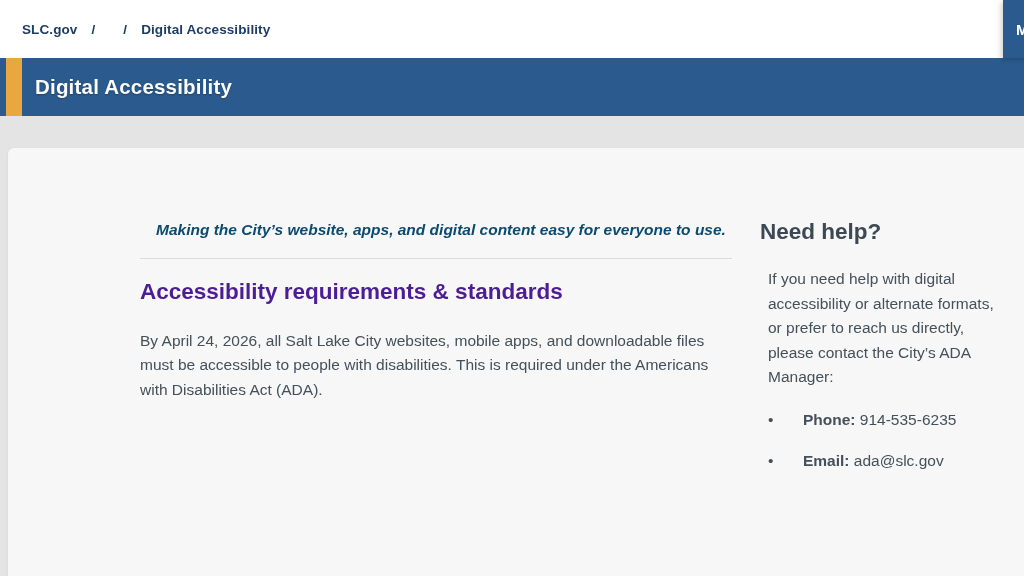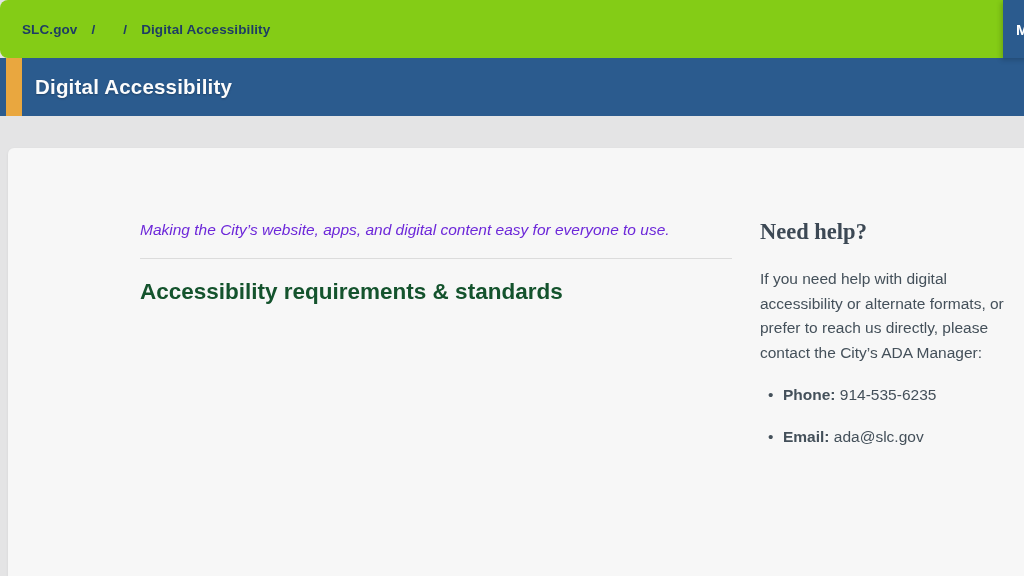--- a/index.html
+++ b/index.html
@@ -10,23 +10,22 @@
     overflow: hidden;
     background: #e4e4e5;
     font-family: "Liberation Sans", sans-serif;
     -webkit-font-smoothing: antialiased;
   }
 
   
   .topbar {
     position: absolute; top: 0; left: 0;
     width: 1024px; height: 58px;
-    background: #84cc16;
+    background: #ffffff;
     z-index: 2;
-    border-radius: 8px;
   }
   .crumbs {
     position: absolute; left: 22px; top: 0; height: 58px;
     display: flex; align-items: center;
     font-size: 13.5px; font-weight: 700;
     color: #1e3d64;
     letter-spacing: 0.1px;
   }
   .crumb { cursor: pointer; text-decoration: none; color: #1e3d64; }
   .crumb-sep { margin: 0 14px; font-weight: 600; }
@@ -76,68 +75,67 @@
   }
 
   
   .main-col {
     position: absolute; left: 132px; top: 70px;
     width: 592px;
     color: #44505a;
     font-size: 15.5px; line-height: 24.5px;
   }
   .intro-lede {
-    margin: 0 0 15px 0;
-    font-weight: 400; font-style: italic;
-    color: #6d28d9;
+    margin: 0 0 15px 16px;
+    font-weight: 700; font-style: italic;
+    color: #0c4a6e;
   }
   .main-col p.body-p { margin: 0 0 17px 0; }
   .rule {
     border: none; height: 0;
     border-top: 1px solid #dcdcdc;
     margin: 12px 0 0 0;
   }
   .section-h {
     margin: 18px 0 0 0;
     font-size: 22.5px; font-weight: 700;
     line-height: 30px;
-    color: #14532d;
+    color: #4c1d95;
   }
   .section-p { margin: 22px 0 0 0; }
 
   
   .side-col {
     position: absolute; left: 752px; top: 70px;
     width: 254px;
     color: #44505a;
     font-size: 15.5px; line-height: 24.5px;
   }
   .side-h {
     margin: 0 0 21px 0;
     font-size: 22.5px; font-weight: 700;
     line-height: 28px;
     color: #3c4854;
-    font-family: Liberation Serif, serif;
   }
-  .side-p { margin: 0; }
+  .side-p { margin: 8px; }
   .contact-list {
     list-style: none;
     margin: 18px 0 0 0;
     padding: 0 0 0 23px;
   }
   .contact-list li {
     position: relative;
     margin-bottom: 17px;
   }
   .contact-list li::before {
     content: "\2022";
     position: absolute; left: -15px; top: 0;
     color: #44505a;
   }
-  .blabel { font-weight: 700; }
+  .blabel { font-weight: 700; margin-left: 20px; }
 </style>
 </head>
 <body>
 
 <header class="topbar">
   <nav class="crumbs">
     <a class="crumb">SLC.gov</a>
     <span class="crumb-sep">/</span>
     <span class="crumb-sep">/</span>
     <a class="crumb">Digital Accessibility</a>
@@ -151,20 +149,21 @@
   <div class="gold-stripe"></div>
   <h1 class="banner-title">Digital Accessibility</h1>
 </section>
 
 <main class="card">
 
   <div class="main-col">
     <p class="intro-lede">Making the City’s website, apps, and digital content easy for everyone to use.</p>
     <hr class="rule">
     <h2 class="section-h">Accessibility requirements &amp; standards</h2>
+    <p class="section-p">By April 24, 2026, all Salt Lake City websites, mobile apps, and downloadable files must be accessible to people with disabilities. This is required under the Americans with Disabilities Act (ADA).</p>
   </div>
 
   <aside class="side-col">
     <h3 class="side-h">Need help?</h3>
     <p class="side-p">If you need help with digital accessibility or alternate formats, or prefer to reach us directly, please contact the City’s ADA Manager:</p>
     <ul class="contact-list">
       <li>
         <span class="blabel">Phone:</span>
         <span>914-535-6235</span>
       </li>

